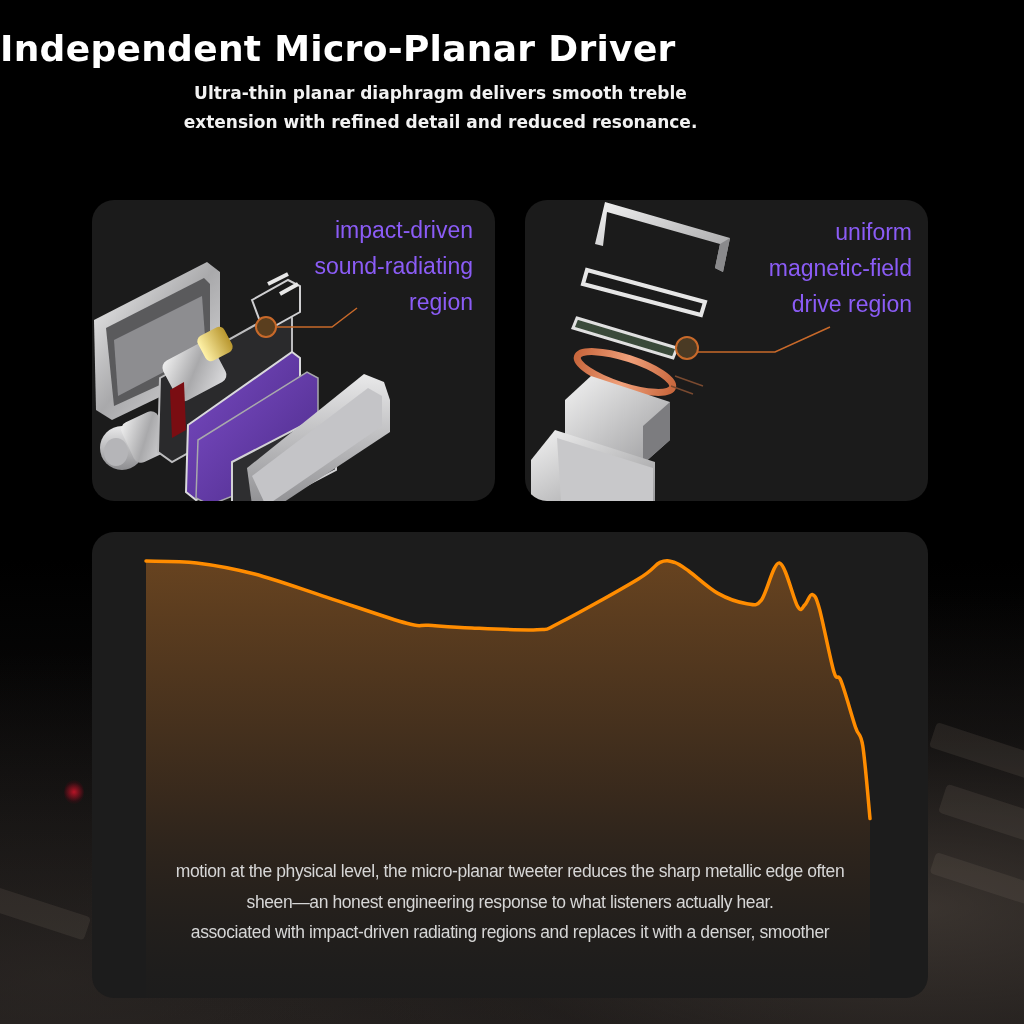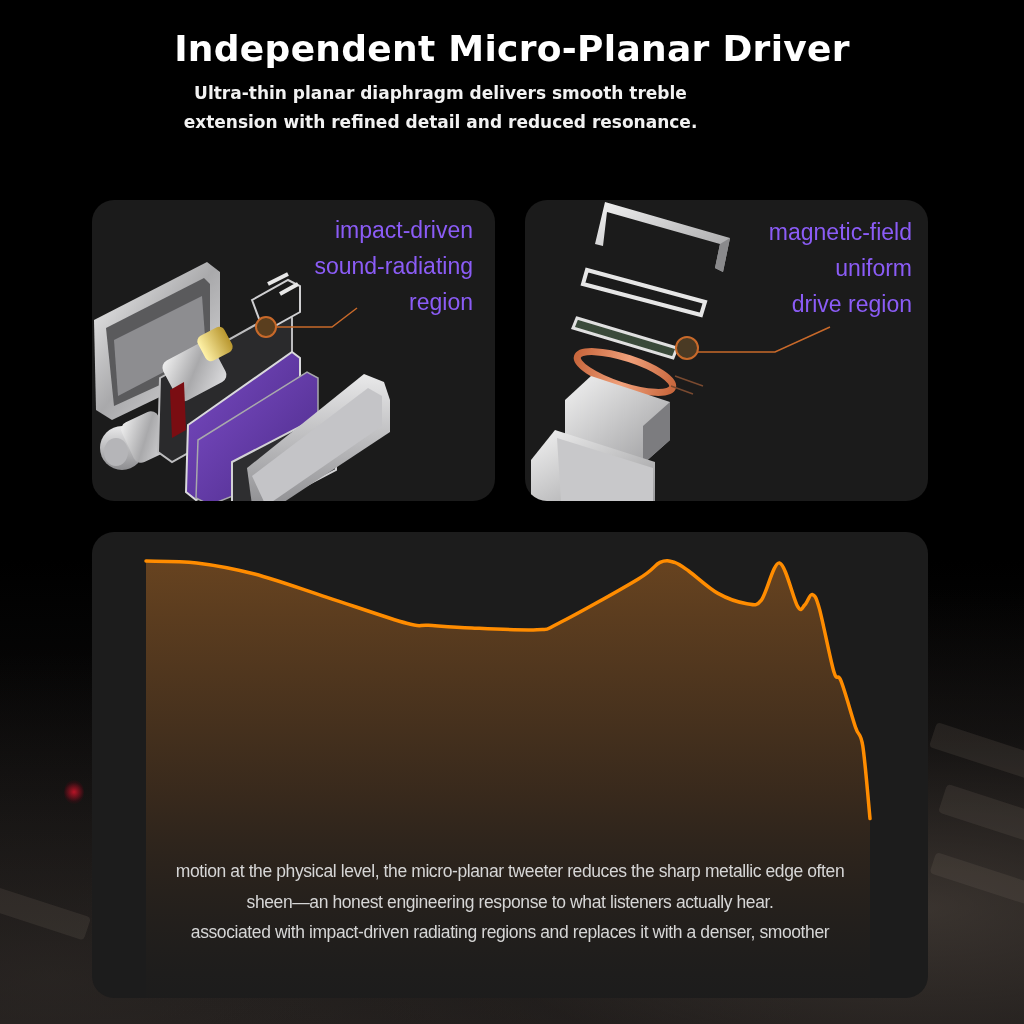--- a/index.html
+++ b/index.html
@@ -14,21 +14,21 @@
     background:
       radial-gradient(ellipse at 90% 75%, rgba(90,80,72,0.55) 0%, rgba(40,36,34,0.35) 35%, rgba(0,0,0,0) 65%),
       radial-gradient(ellipse at 5% 90%, rgba(60,54,50,0.45) 0%, rgba(0,0,0,0) 55%),
       linear-gradient(180deg, #000 0%, #0c0b0b 50%, #1a1716 100%);
   }
   .bg-stripe { position:absolute; background:rgba(120,110,100,0.18); transform:rotate(18deg); border-radius:4px; }
   .red-led { position:absolute; left:64px; top:780px; width:20px; height:24px; border-radius:50%;
     background:radial-gradient(circle, rgba(200,20,40,0.9), rgba(120,0,20,0.2) 60%, rgba(0,0,0,0) 80%); }
 
   .title {
-    position:absolute; left:0; top:28px; width:1024px; text-align:center;
+    position:absolute; left:0; top:28px; width:1024px; 
     font-weight:bold; font-size:36px; letter-spacing:0.3px;
   }
   .subtitle {
     position:absolute; left:0; top:79px; width:881px; text-align:center;
     font-weight:bold; font-size:17px; line-height:29px; color:#f2f2f2;
   }
 
   .card {
     position:absolute; background:#1b1b1b; border-radius:22px; overflow:hidden;
   }
@@ -154,22 +154,22 @@
     <polygon points="40,200 66,176 145,202 145,240 118,264 40,238" fill="url(#alu)"></polygon>
     <polygon points="118,226 145,202 145,240 118,264" fill="#7c7c7f"></polygon>
 
     <polygon points="6,260 30,230 130,262 130,301 6,301" fill="url(#alu)"></polygon>
     <polygon points="32,238 128,268 128,301 36,301" fill="#c8c8ca"></polygon>
 
     <circle cx="162" cy="148" r="11" fill="#4a3a24" stroke="#c8692a" stroke-width="2"></circle>
     <polyline points="173,152 250,152 305,127" fill="none" stroke="#c8692a" stroke-width="1.5"></polyline>
   </svg>
   <div class="callout callout-right">
+    <div>uniform</div>
     <div>magnetic-field</div>
-    <div>uniform</div>
     <div>drive region</div>
   </div>
 </div>
 
 <div class="card card-chart">
   <svg class="chart-svg" width="836" height="466" viewBox="0 0 836 466">
     <defs>
       <linearGradient id="fillGrad" x1="0" y1="0" x2="0" y2="1">
         <stop offset="0" stop-color="#6b4520" stop-opacity="0.95"></stop>
         <stop offset="0.55" stop-color="#3a2a1c" stop-opacity="0.9"></stop>

